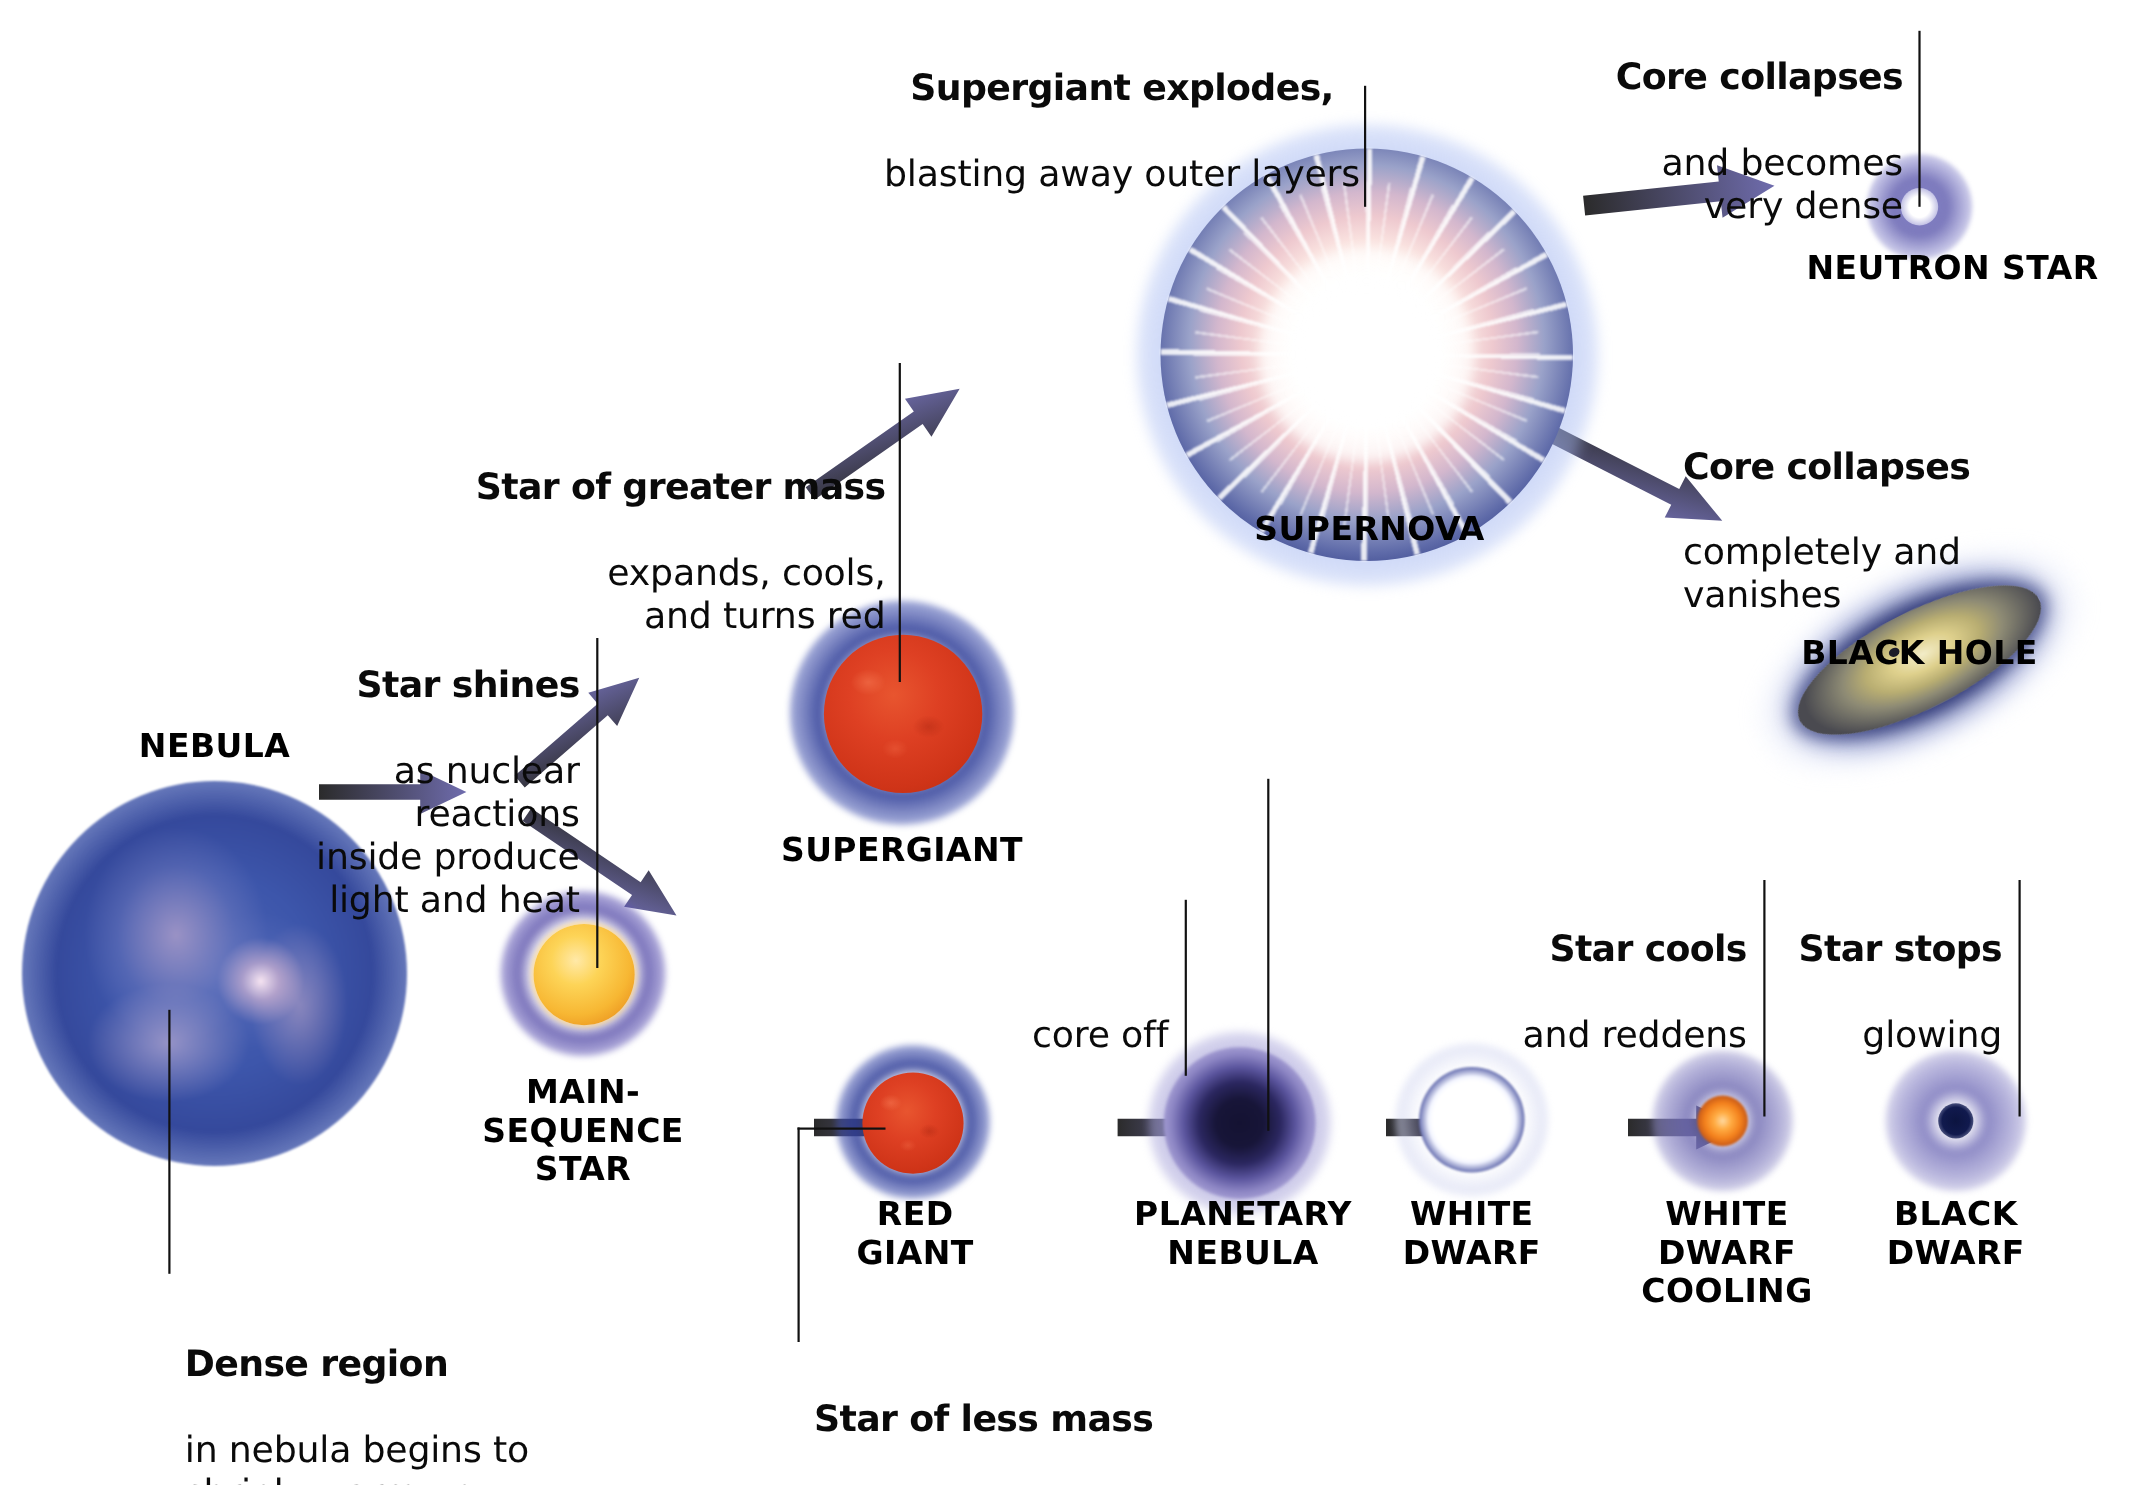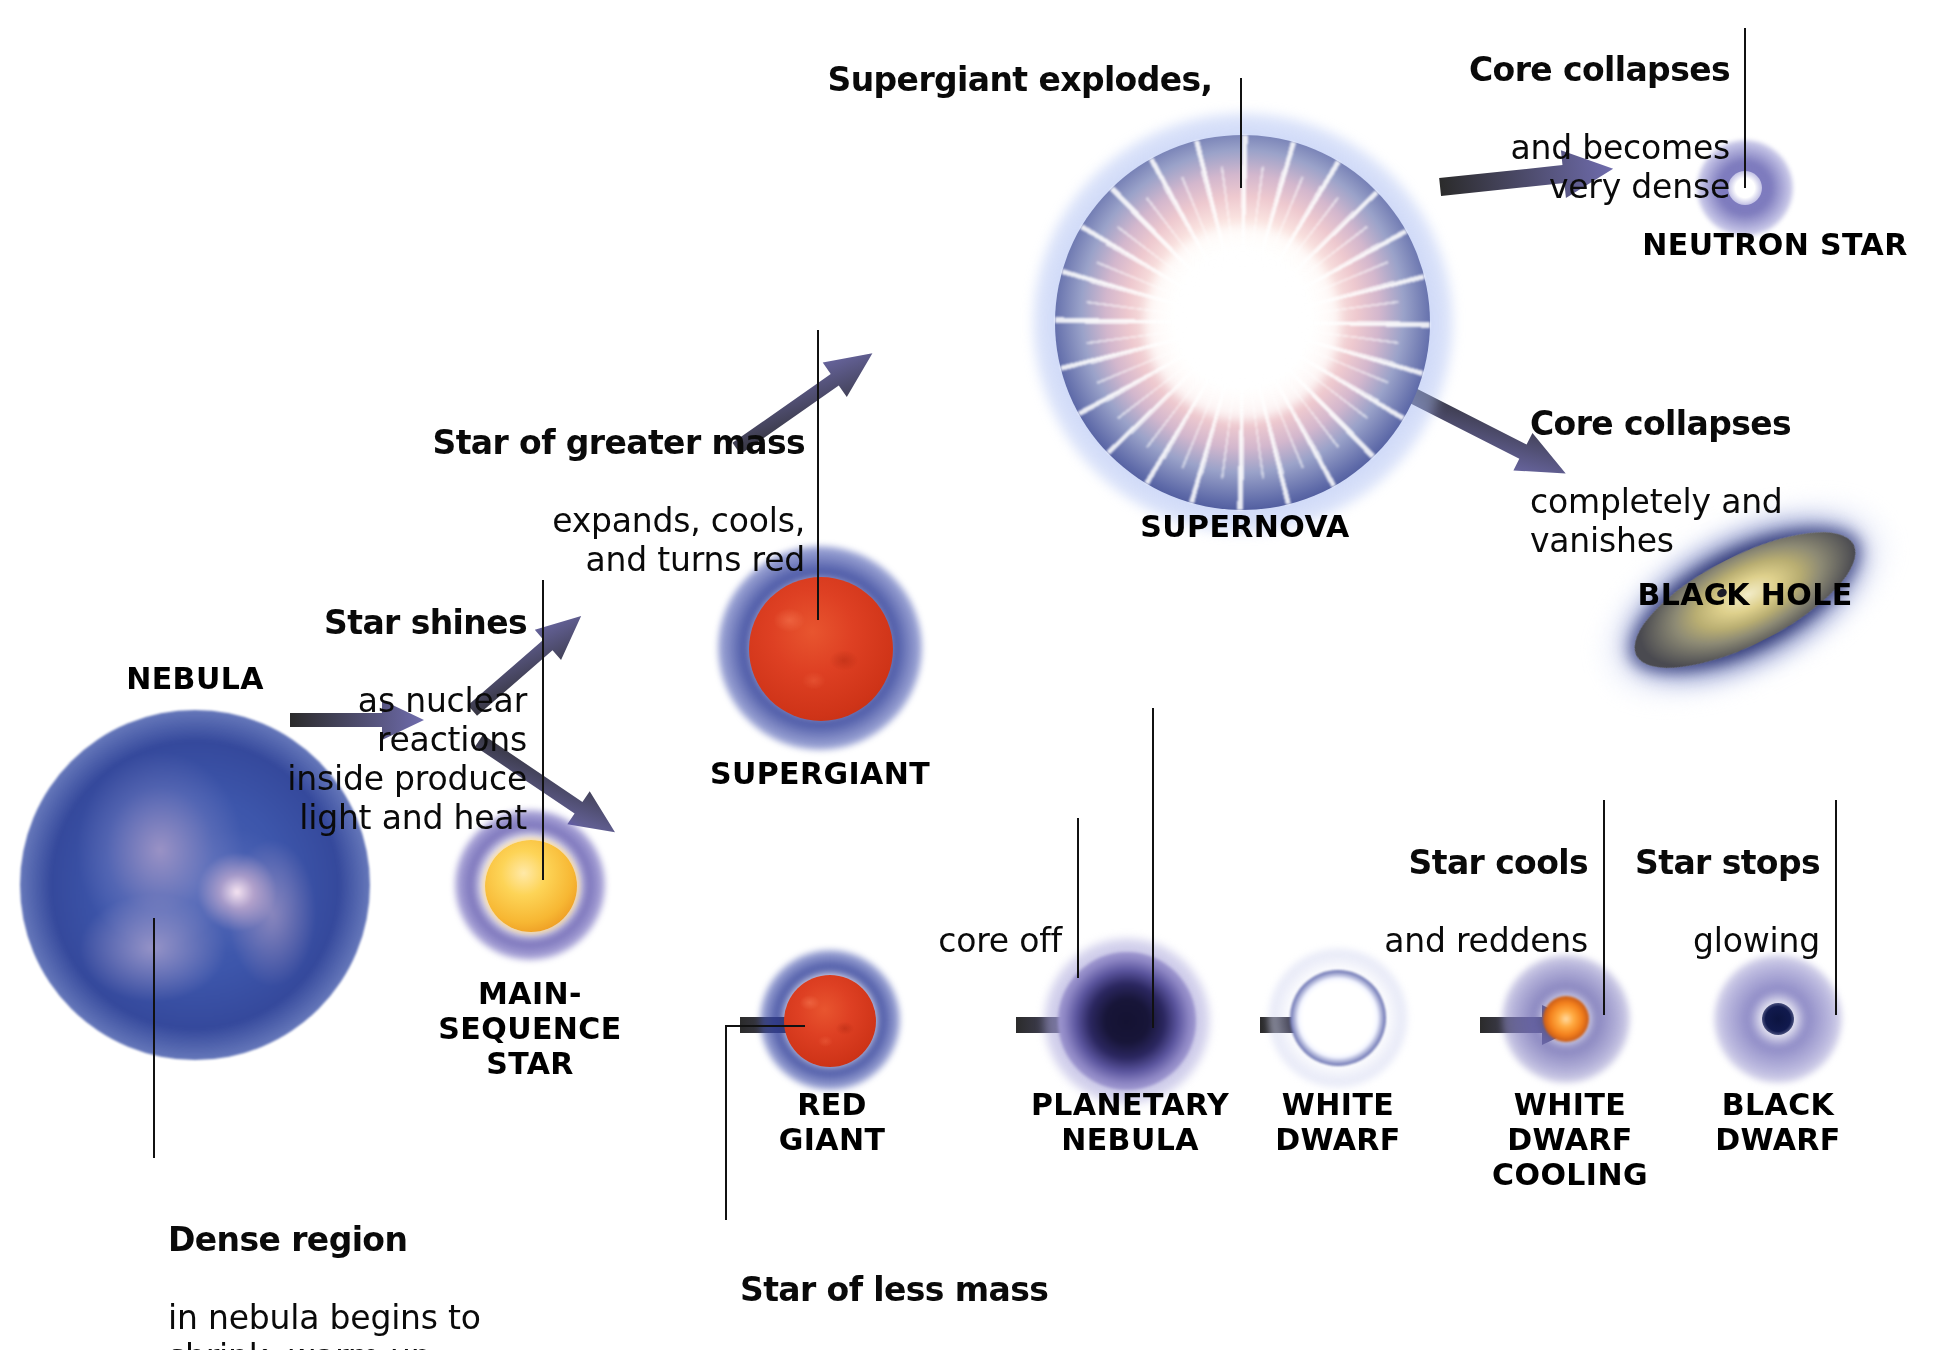--- a/index.html
+++ b/index.html
@@ -405,20 +405,21 @@
   <div class="leader" style="left:153px; top:918px; height:240px;"></div>
   <div class="leader" style="left:725px; top:1025px; height:195px;"></div>
   <div class="leader" style="left:725px; top:1025px; width:80px; height:2px;"></div>
   <div class="leader" style="left:1077px; top:818px; height:160px;"></div>
   <div class="leader" style="left:1152px; top:708px; height:320px;"></div>
   <div class="leader" style="left:1603px; top:800px; height:215px;"></div>
   <div class="leader" style="left:1835px; top:800px; height:215px;"></div>
 
   <div class="cap ta-c" style="left:800px; top:22px; width:440px;">
     <span class="hd">Supergiant explodes,</span><br>
+    <span class="bd">blasting away outer layers</span>
   </div>
 
   <div class="cap ta-r" style="left:1440px; top:12px; width:290px;">
     <span class="hd">Core collapses</span><br>
     <span class="bd">and becomes
 very dense</span>
   </div>
 
   <div class="cap ta-l" style="left:1530px; top:366px; width:320px;">
     <span class="hd">Core collapses</span><br>
@@ -470,21 +471,21 @@
   </div>
 
   <div class="objlabel" style="left:75px; top:662px; width:240px;">NEBULA</div>
 
   <div class="objlabel" style="left:380px; top:977px; width:300px;">MAIN-
 SEQUENCE
 STAR</div>
 
   <div class="objlabel" style="left:690px; top:757px; width:260px;">SUPERGIANT</div>
 
-  <div class="objlabel" style="left:1110px; top:510px; width:270px;">SUPERNOVA</div>
+  <div class="objlabel" style="left:1110px; top:465px; width:270px;">SUPERNOVA</div>
 
   <div class="objlabel" style="left:1625px; top:228px; width:300px;">NEUTRON STAR</div>
 
   <div class="objlabel" style="left:1600px; top:578px; width:290px;">BLACK HOLE</div>
 
   <div class="objlabel" style="left:712px; top:1088px; width:240px;">RED
 GIANT</div>
 
   <div class="objlabel" style="left:1000px; top:1088px; width:260px;">PLANETARY
 NEBULA</div>

